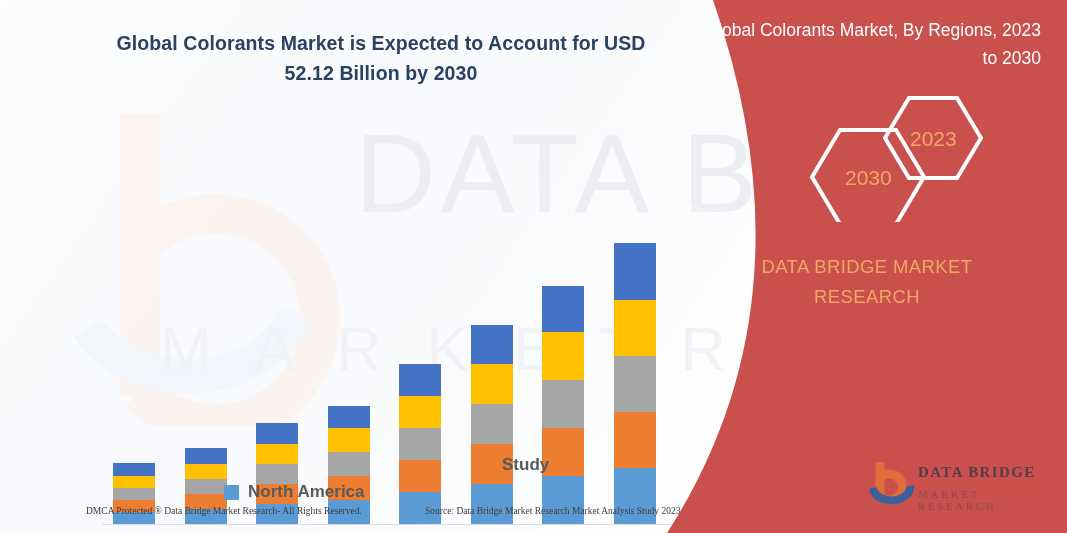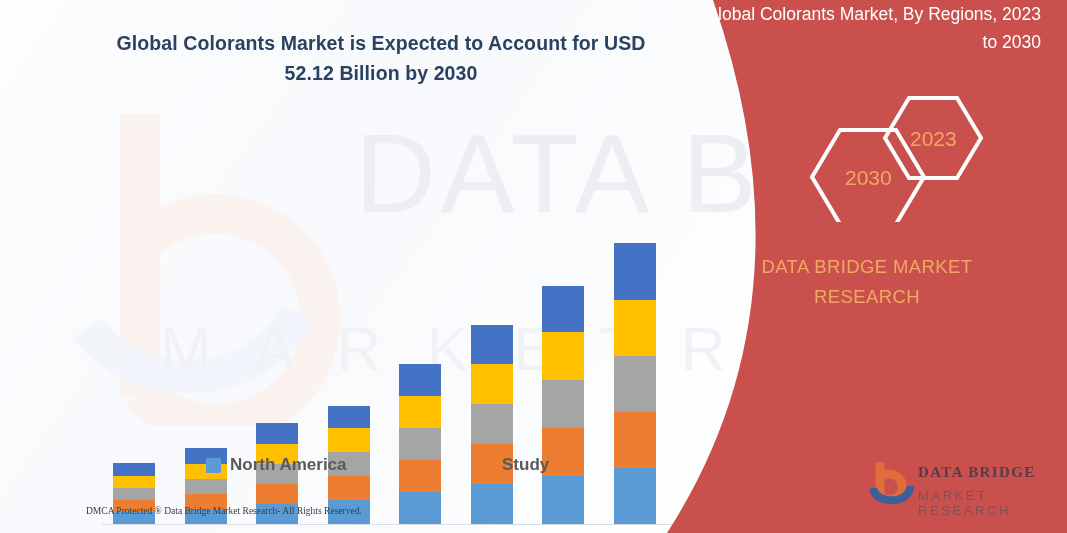--- a/index.html
+++ b/index.html
@@ -42,33 +42,33 @@
 
   
   .footer{position:absolute;left:0;top:506px;width:760px;height:24px;padding-left:21px;}
   .foot-l{position:absolute;left:86px;top:0;font-family:"Liberation Serif",serif;
           font-size:9.5px;color:#3c3c3c;white-space:nowrap;}
   .foot-r{position:absolute;left:425px;top:0;font-family:"Liberation Serif",serif;
           font-size:9.5px;color:#3c3c3c;white-space:nowrap;}
 
   
   .panel{position:absolute;right:0;top:0;width:400px;height:533px;}
-  .panel-title{position:absolute;left:26px;top:0;width:348px;text-align:right;
+  .panel-title{position:absolute;left:26px;top:16px;width:348px;text-align:right;
                color:#fff;font-size:17.5px;line-height:28px;font-weight:400;}
   .hexwrap{position:absolute;left:0;top:92px;width:400px;height:130px;}
   .brand{position:absolute;left:20px;top:252px;width:360px;text-align:center;
          color:#F0A862;font-size:18.5px;line-height:30px;letter-spacing:.4px;}
   .logo{position:absolute;left:870px;top:458px;width:180px;height:54px;}
   .logo-txt1{position:absolute;left:48px;top:6px;font-size:15px;letter-spacing:1.4px;
              color:#3a3a4a;font-family:"Liberation Serif",serif;font-weight:bold;
              opacity:.82;}
   .logo-rule{position:absolute;left:48px;top:26px;width:122px;height:2px;
              background:#c0503f;opacity:.55;}
-  .logo-txt2{position:absolute;left:48px;top:30px;font-size:13px;letter-spacing:2.6px;
-             color:#4a4a58;font-family:Liberation Sans, sans-serif;opacity:.5;}
+  .logo-txt2{position:absolute;left:48px;top:30px;font-size:11px;letter-spacing:2.6px;
+             color:#4a4a58;font-family:Liberation Serif, serif;opacity:.5;}
 </style>
 </head>
 <body>
 
 <div id="root">
 
   <div class="left-bg"></div>
 
   <svg class="wm-b" viewBox="0 0 330 330">
     <path d="M112 18 L112 300" stroke="#fdeee6" stroke-width="40" fill="none"></path>
@@ -137,32 +137,33 @@
           <span class="seg" style="height: 56px; background: rgb(255, 192, 0);"></span>
           <span class="seg" style="height: 56px; background: rgb(165, 165, 165);"></span>
           <span class="seg" style="height: 56px; background: rgb(237, 125, 49);"></span>
           <span class="seg" style="height: 56px; background: rgb(91, 155, 213);"></span>
         </div>
       </div>
     <div id="xlabels"></div>
   </div>
 
   <div class="legend" id="legend">
-      <div class="lg-item" style="left: 120px;">
+      <div class="lg-item" style="left: 138px; margin-top: 27px;">
         <span class="lg-sw" style="background: rgb(91, 155, 213);"></span>
         <span class="lg-tx">North America</span>
       </div>
       <div class="lg-item" style="left: 392px;">
         <span class="lg-sw" style="background: rgb(237, 125, 49);"></span>
         <span class="lg-tx">Study</span>
       </div>
     </div>
 
   <div class="footer">
     <div class="foot-l">DMCA Protected ® Data Bridge Market Research- All Rights Reserved.</div>
+    <div class="foot-r">Source: Data Bridge Market Research  Market Analysis Study 2023</div>
   </div>
 
   <div class="panel">
     <svg width="400" height="533" viewBox="0 0 400 533" style="position:absolute;left:0;top:0;">
       <path d="M46 0 L400 0 L400 533 L0 533 Q150 300 46 0 Z" fill="#C9504C"></path>
       <ellipse cx="22" cy="266" rx="46" ry="62" fill="#ffffff" opacity="0.20"></ellipse>
     </svg>
     <div class="panel-title">Global Colorants Market, By Regions, 2023 to 2030</div>
 
     <div class="hexwrap">

